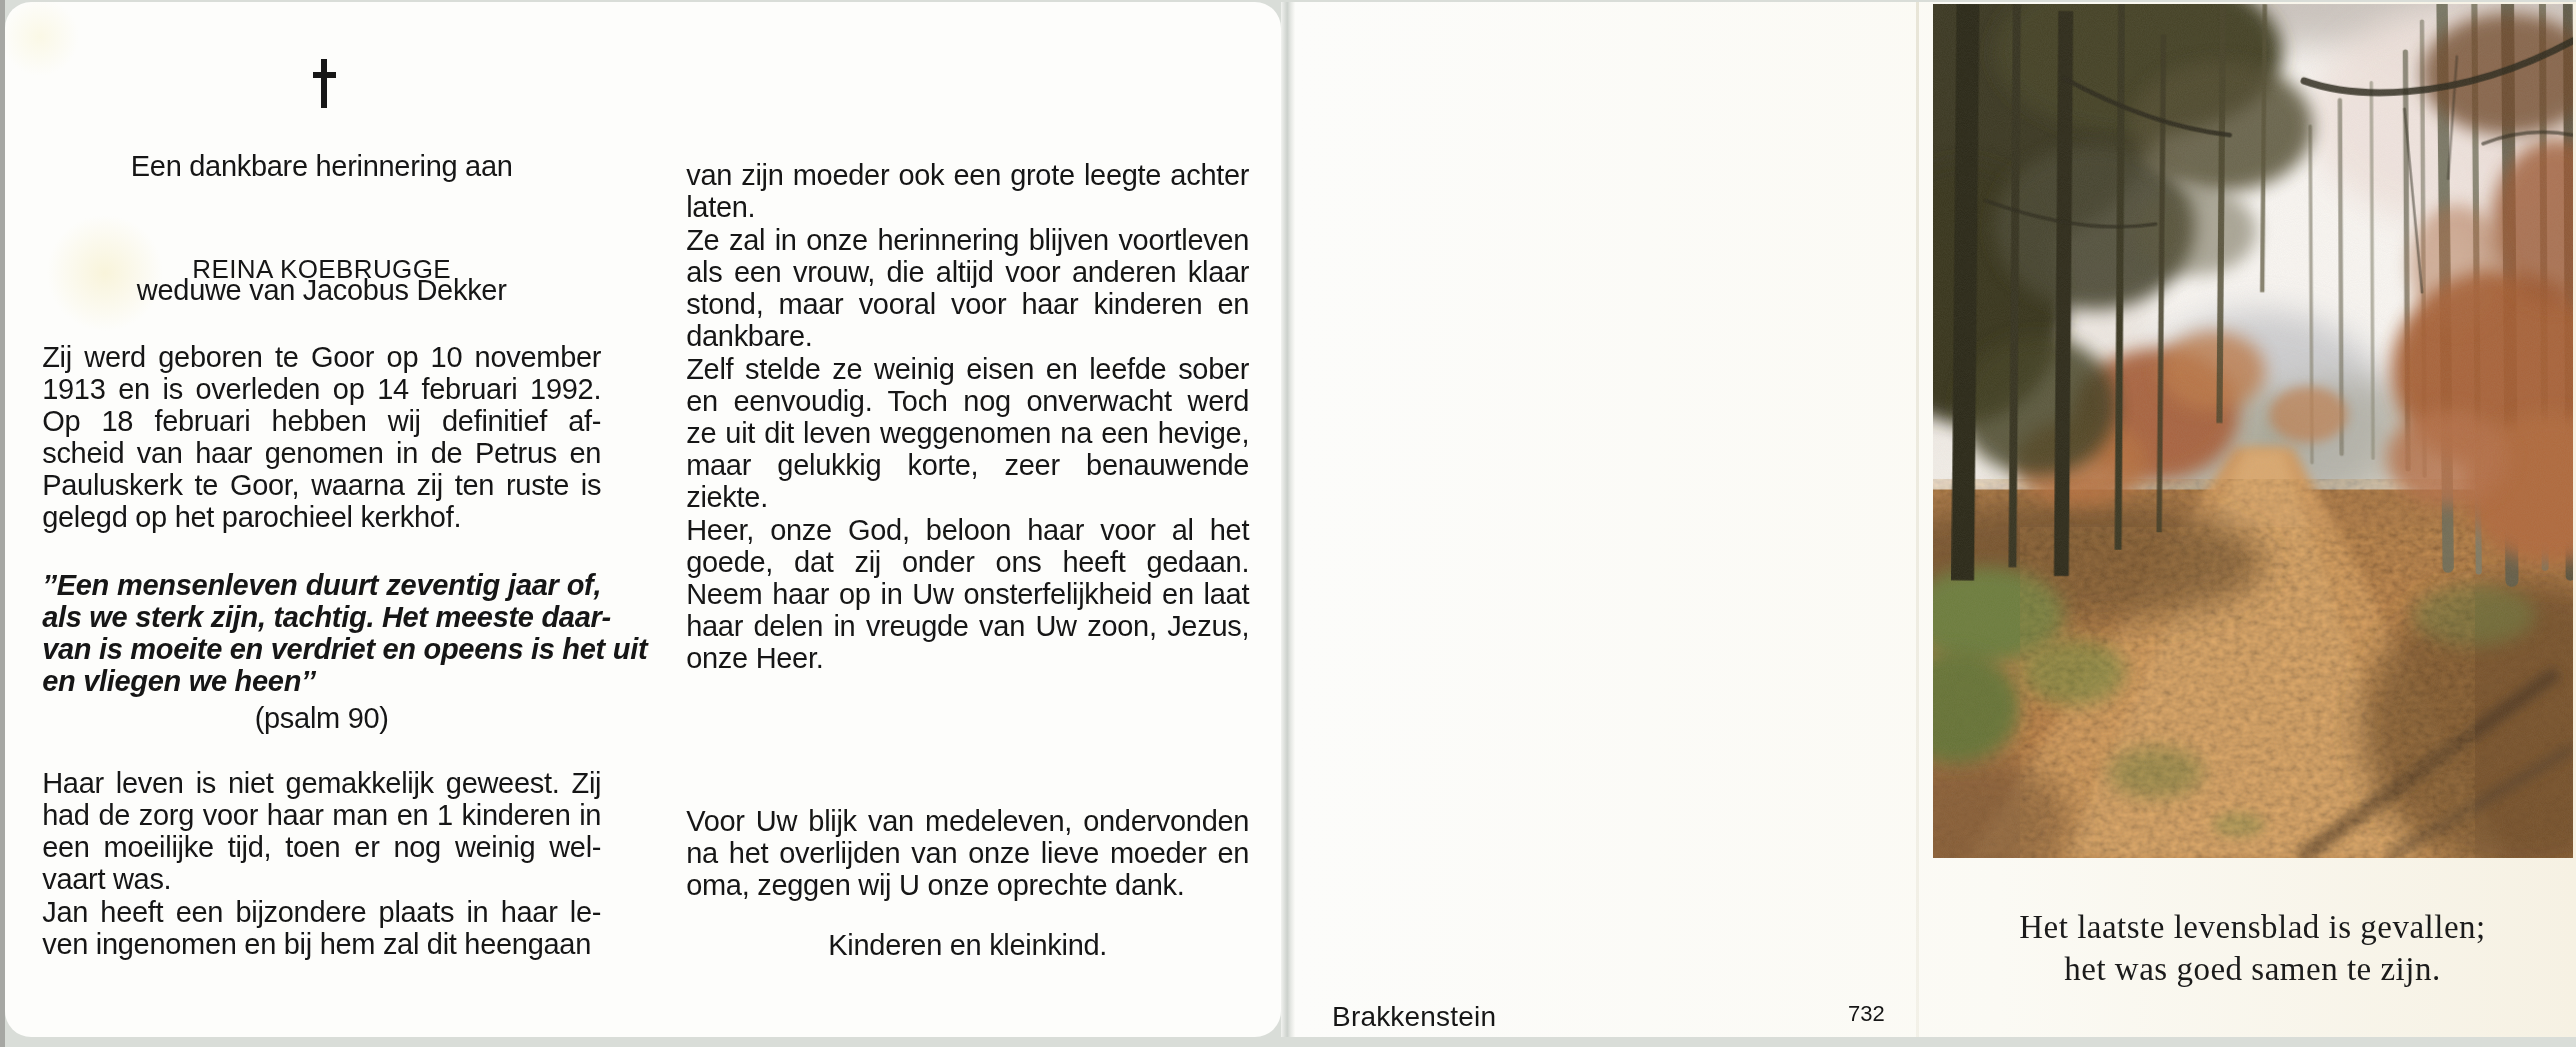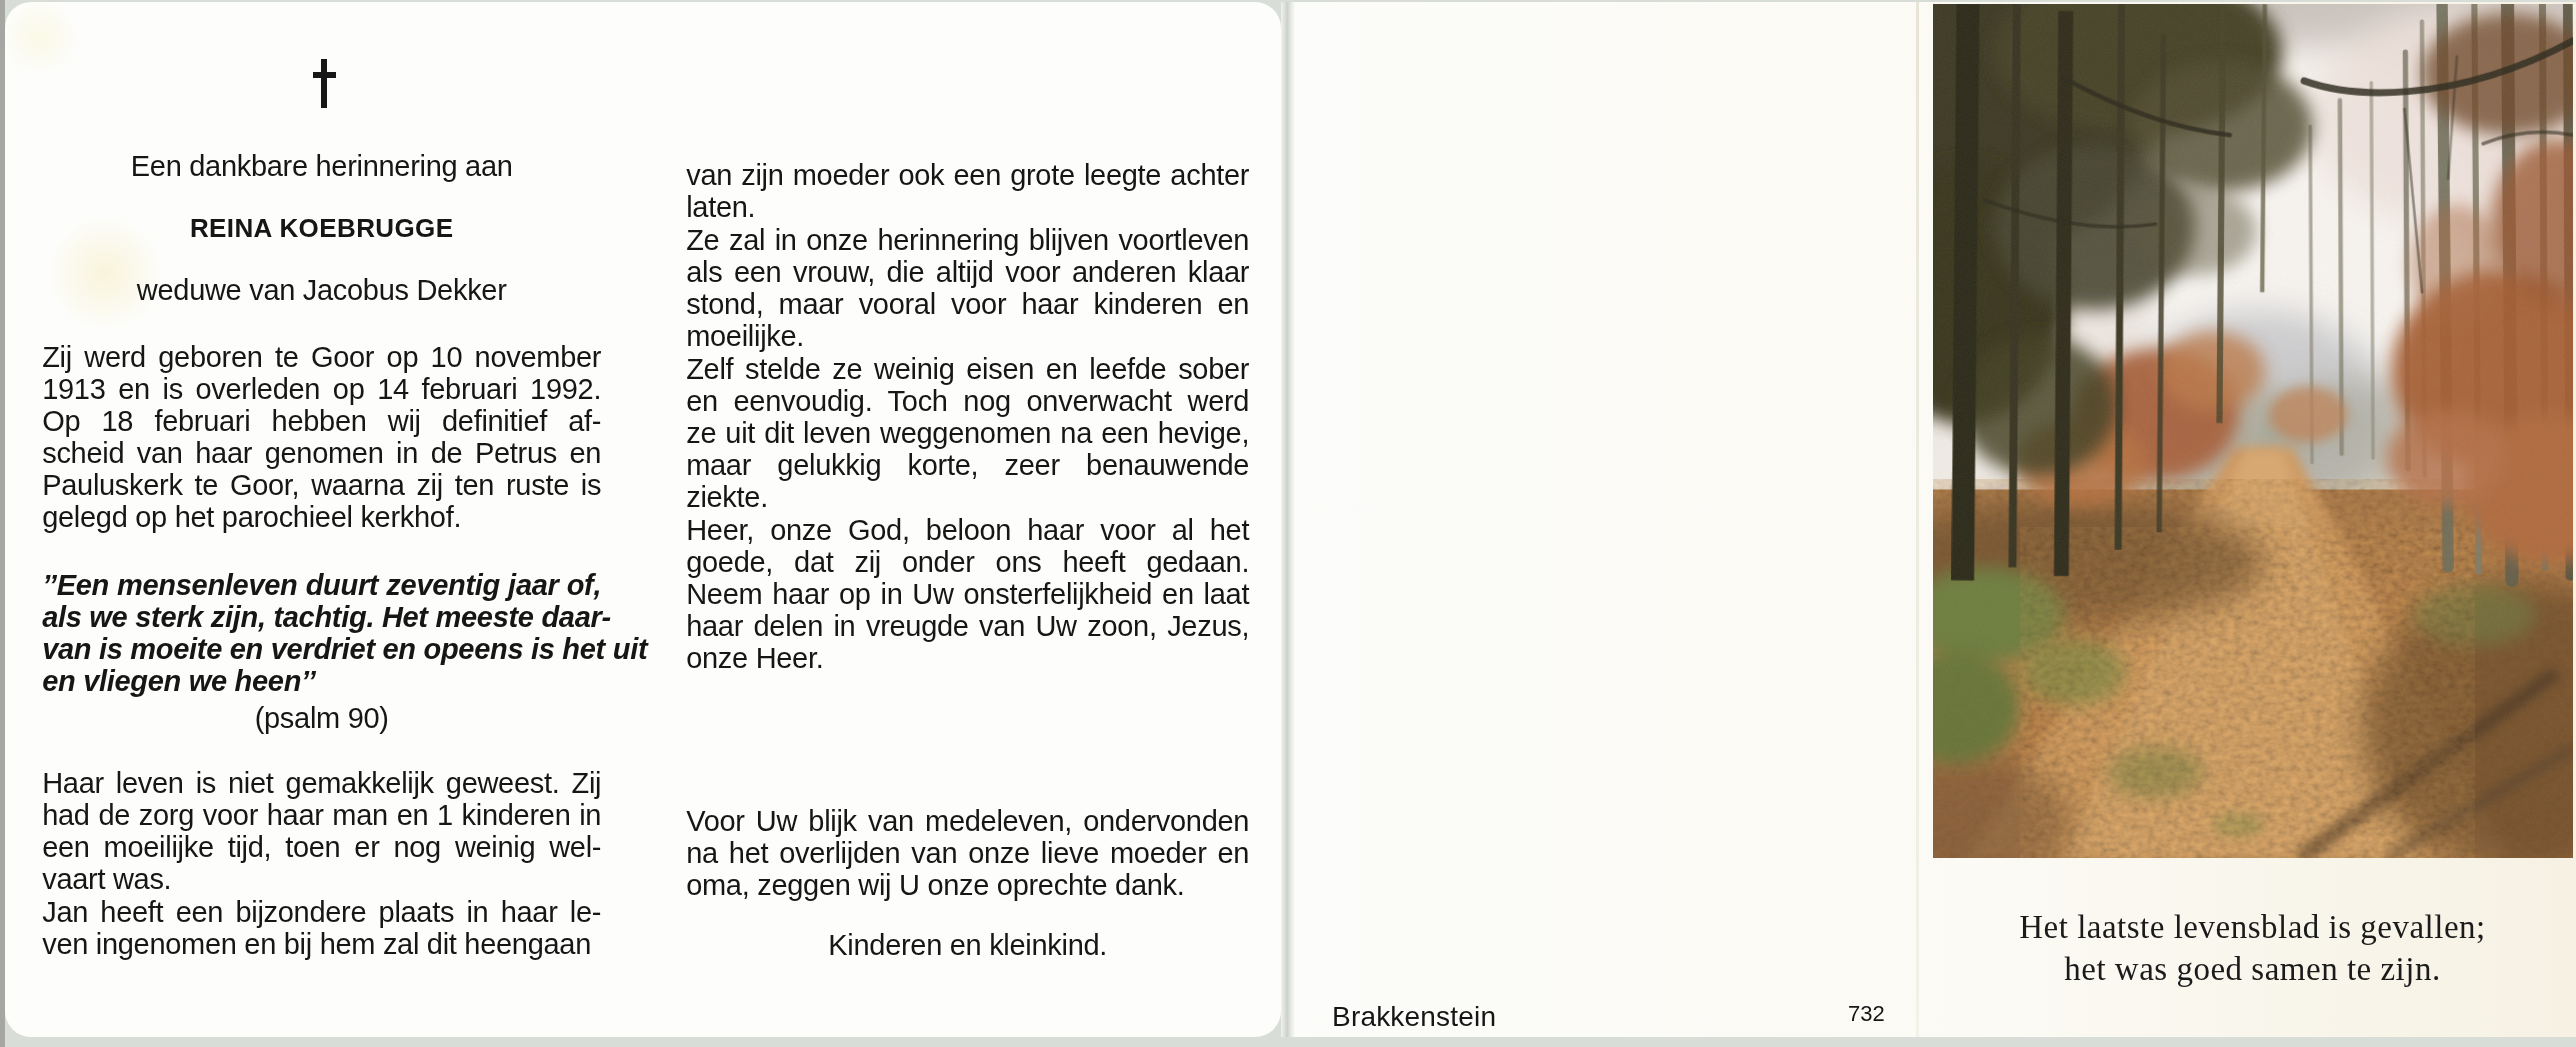--- a/index.html
+++ b/index.html
@@ -29,21 +29,21 @@
   }
   .crease{
     position:absolute;left:621px;top:0;width:2.6px;height:1035px;
     background:linear-gradient(180deg,rgba(196,189,160,.35),rgba(196,189,160,.15));
   }
   
   .blk{position:absolute;width:559px;font-size:29px;line-height:32px;letter-spacing:-0.3px;}
   .col1{left:37px;}
   .col2{left:681px;width:563px;}
   .centered{text-align:center;}
-  .name-line{font-weight:bold;font-size:26px;letter-spacing:0.4px;}
+  .name-line{font-weight:normal;font-size:26px;letter-spacing:0.4px;margin-top:41px;}
   .just > div{text-align:justify;text-align-last:justify;white-space:nowrap;}
   .just > div:last-child{text-align-last:left;}
   .quote > div{font-style:italic;font-weight:bold;}
   .right-al{text-align:center;}
   
   .cross{position:absolute;left:297px;top:56px;width:44px;height:52px;}
   .cross .v{position:absolute;left:19px;top:1.7px;width:6.1px;height:49px;background:#171717;}
   .cross .h{position:absolute;left:10.5px;top:14px;width:23.6px;height:6.1px;background:#171717;}
   
   .photo{position:absolute;left:638px;top:2.6px;width:640px;height:854px;overflow:hidden;}
@@ -102,21 +102,21 @@
     </div>
 
   <div class="blk col2 just" style="top:157px">
       <div>van zijn moeder ook een grote leegte achter</div>
       <div>laten.</div>
     </div>
   <div class="blk col2 just" style="top:222px">
       <div>Ze zal in onze herinnering blijven voortleven</div>
       <div>als een vrouw, die altijd voor anderen klaar</div>
       <div>stond, maar vooral voor haar kinderen en</div>
-      <div>moeilijke.</div>
+      <div>dankbare.</div>
     </div>
   <div class="blk col2 just" style="top:351px">
       <div>Zelf stelde ze weinig eisen en leefde sober</div>
       <div>en eenvoudig. Toch nog onverwacht werd</div>
       <div>ze uit dit leven weggenomen na een hevige,</div>
       <div>maar gelukkig korte, zeer benauwende</div>
       <div>ziekte.</div>
     </div>
   <div class="blk col2 just" style="top:512px">
       <div>Heer, onze God, beloon haar voor al het</div>

